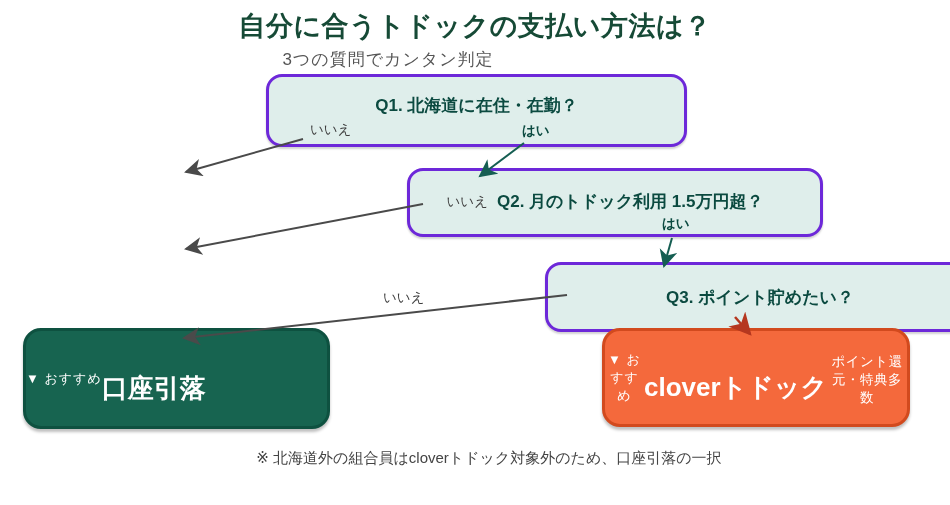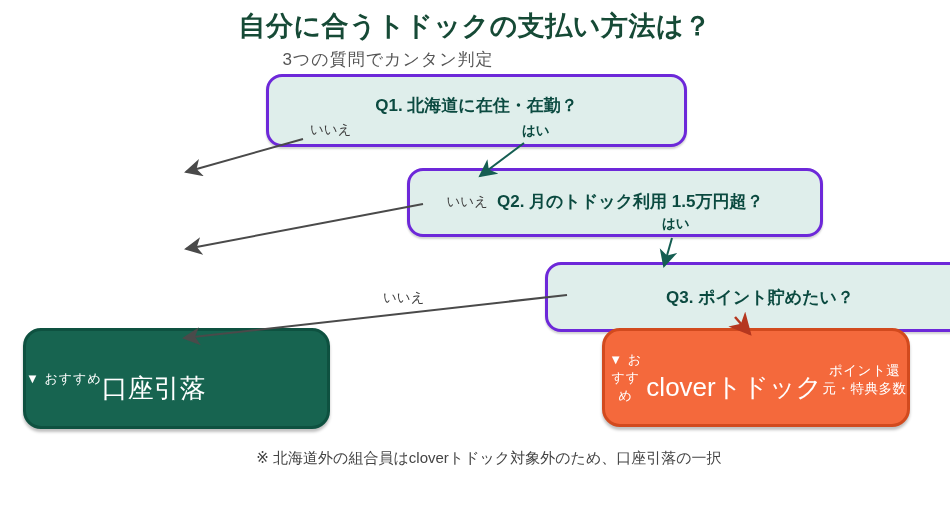--- a/index.html
+++ b/index.html
@@ -30,21 +30,21 @@
   #q1-yes{left:522px;top:122px;}
   #q2-yes{left:662px;top:215px;}
   #q3-no{left:383px;top:289px;}
 
   .result{position:absolute;border-radius:18px;box-sizing:border-box;
           display:flex;flex-direction:row;align-items:center;justify-content:flex-start;
           color:#ffffff;text-align:center;box-shadow:0 3px 3px rgba(0,0,0,0.25);}
   #result-bank{left:23px;top:328px;width:307px;height:101px;background:#176450;border:3px solid #0e5140;}
   #result-clover{left:602px;top:328px;width:308px;height:99px;background:#f4693c;border:3px solid #d24a1e;z-index:5;}
   .r-badge{font-size:13px;letter-spacing:1px;}
-  .r-title{font-size:26px;font-weight:400;margin-top:20px;white-space:nowrap;}
+  .r-title{font-size:26px;font-weight:700;margin-top:20px;white-space:nowrap;}
   .r-sub{font-size:13.5px;margin-top:5px;letter-spacing:0.5px;}
 
   .footnote{position:absolute;left:0;top:449px;width:950px;text-align:center;
             font-size:15px;color:#444444;padding-left:14px;}
 
   #arrows{position:absolute;left:0;top:0;width:950px;height:505px;z-index:10;pointer-events:none;}
 </style>
 </head>
 <body>
 

